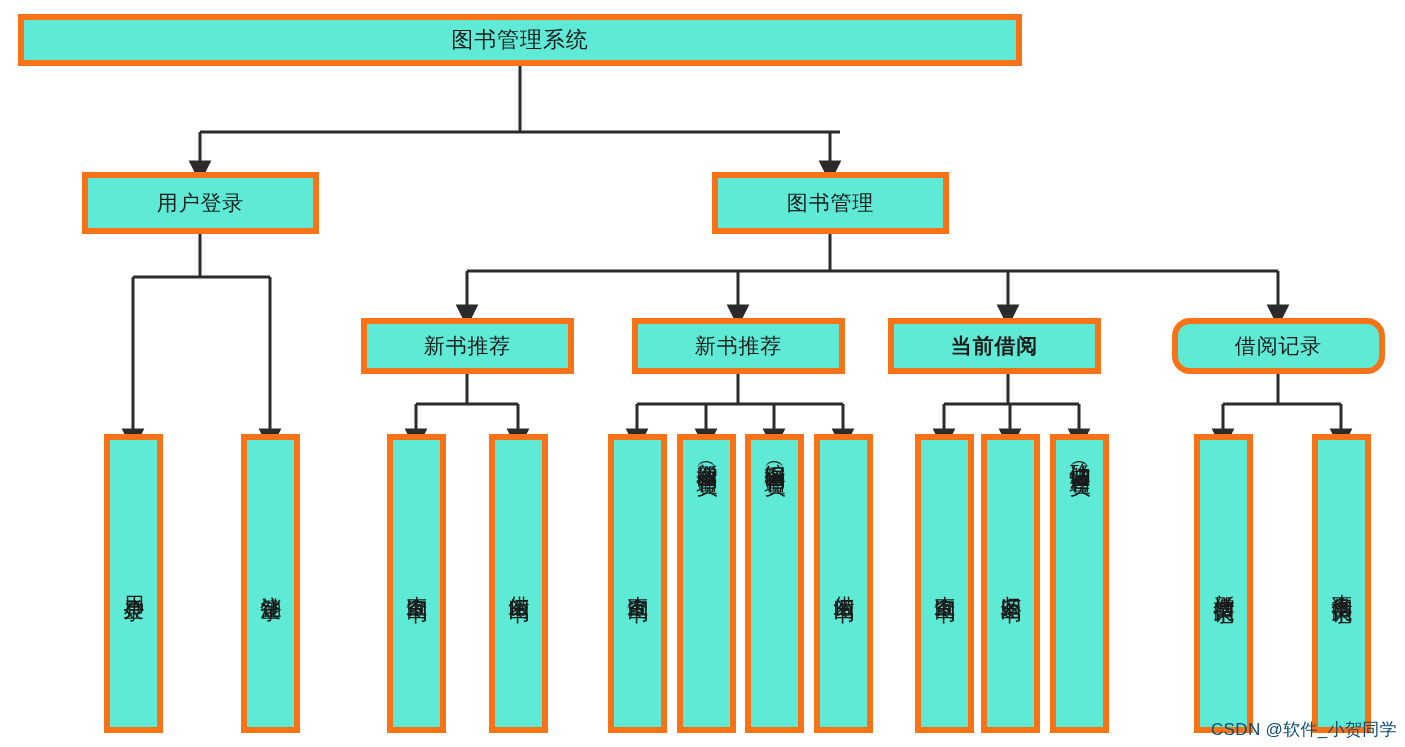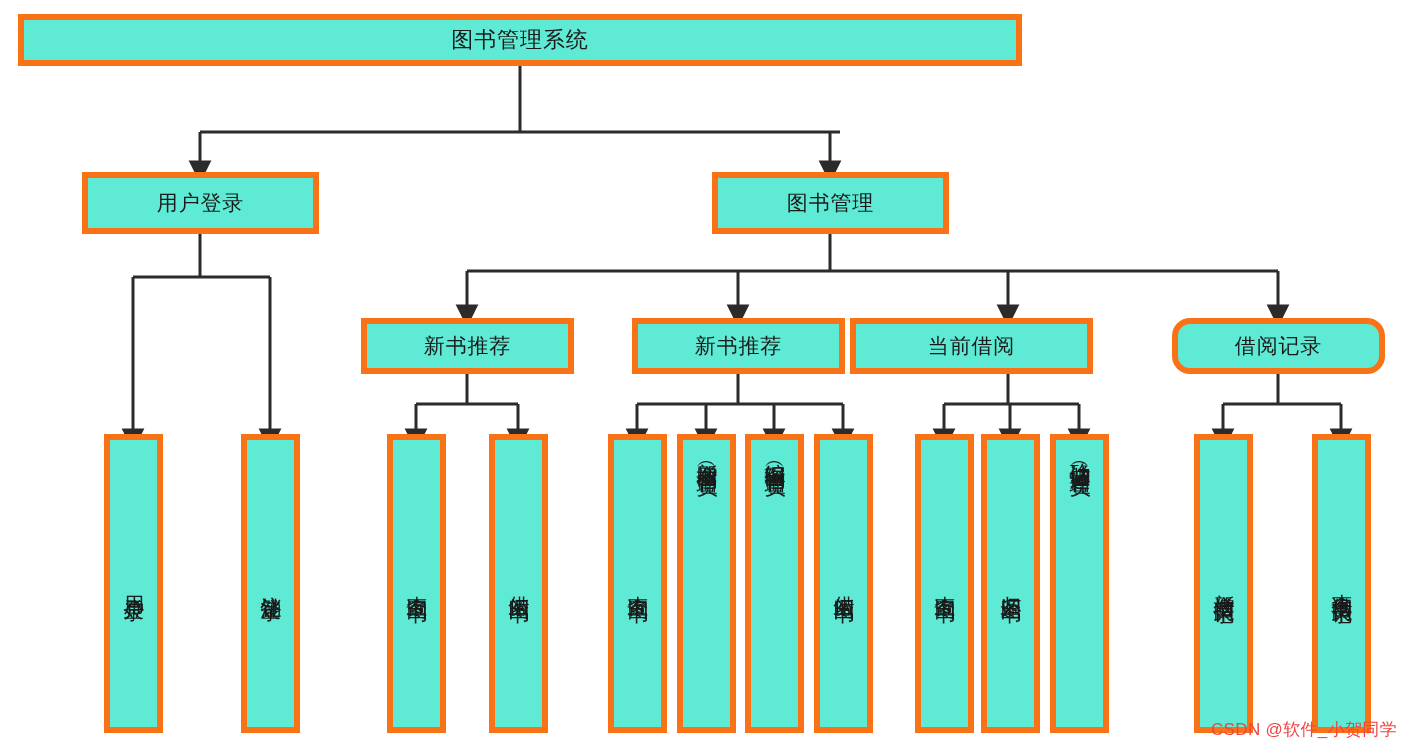--- a/index.html
+++ b/index.html
@@ -64,21 +64,21 @@
     top: 0;
     width: 1405px;
     height: 747px;
     pointer-events: none;
   }
   .watermark {
     position: absolute;
     right: 8px;
     bottom: 6px;
     font-size: 17px;
-    color: #ef4444;
+    color: #0c4a6e;
     letter-spacing: 0.02em;
     white-space: nowrap;
   }
 </style>
 </head>
 <body>
 
 <div id="diagram-root">
 
   <svg id="connector-layer" viewBox="0 0 1405 747" width="1405" height="747" xmlns="http://www.w3.org/2000/svg">
@@ -144,21 +144,21 @@
   </div>
 
   <div class="node-box node-horizontal" style="left:361px; top:318px; width:213px; height:56px;">
     <span class="node-label">新书推荐</span>
   </div>
 
   <div class="node-box node-horizontal" style="left:632px; top:318px; width:213px; height:56px;">
     <span class="node-label">新书推荐</span>
   </div>
 
-  <div class="node-box node-horizontal" style="left:850px; top:318px; width:243px; height:56px;">
+  <div class="node-box node-horizontal" style="left:888px; top:318px; width:213px; height:56px;font-weight:bold;">
     <span class="node-label">当前借阅</span>
   </div>
 
   <div class="node-box node-horizontal" style="left:1172px; top:318px; width:213px; height:56px;border-radius:18px;">
     <span class="node-label">借阅记录</span>
   </div>
 
   <div class="node-box node-vertical valign-mid" style="left:104px; top:434px; width:59px; height:299px;">
     <span class="node-label">用户登录</span>
   </div>

